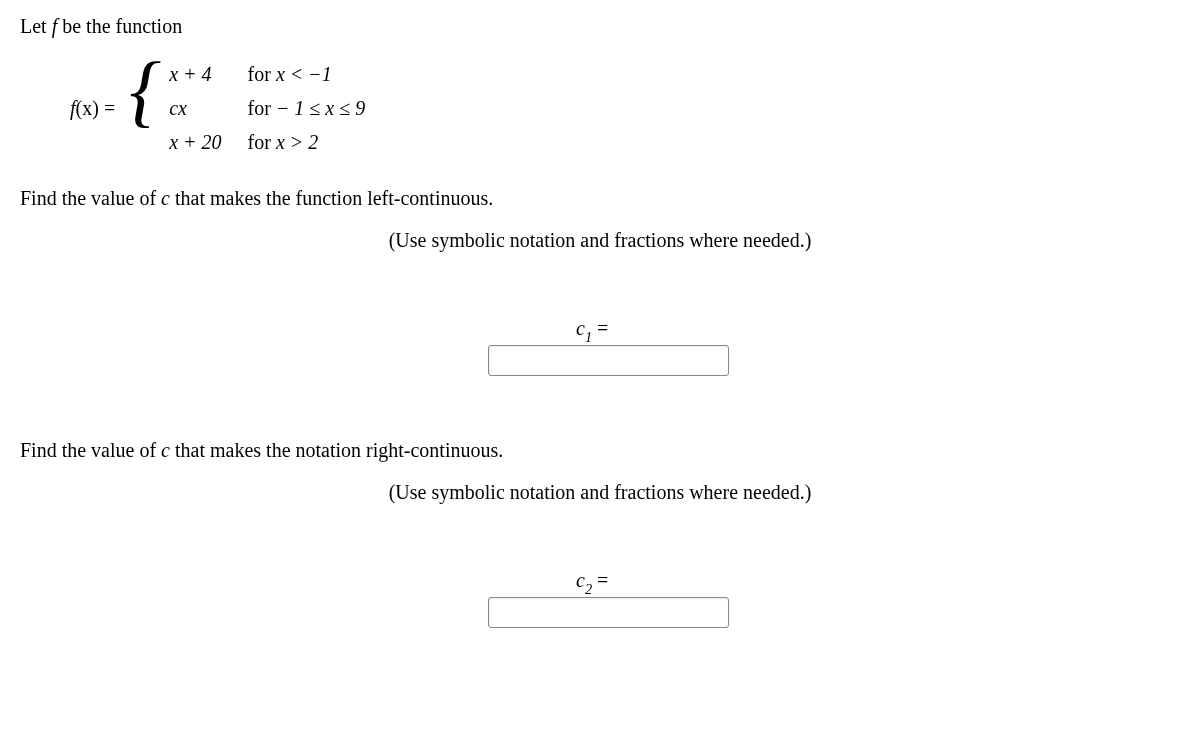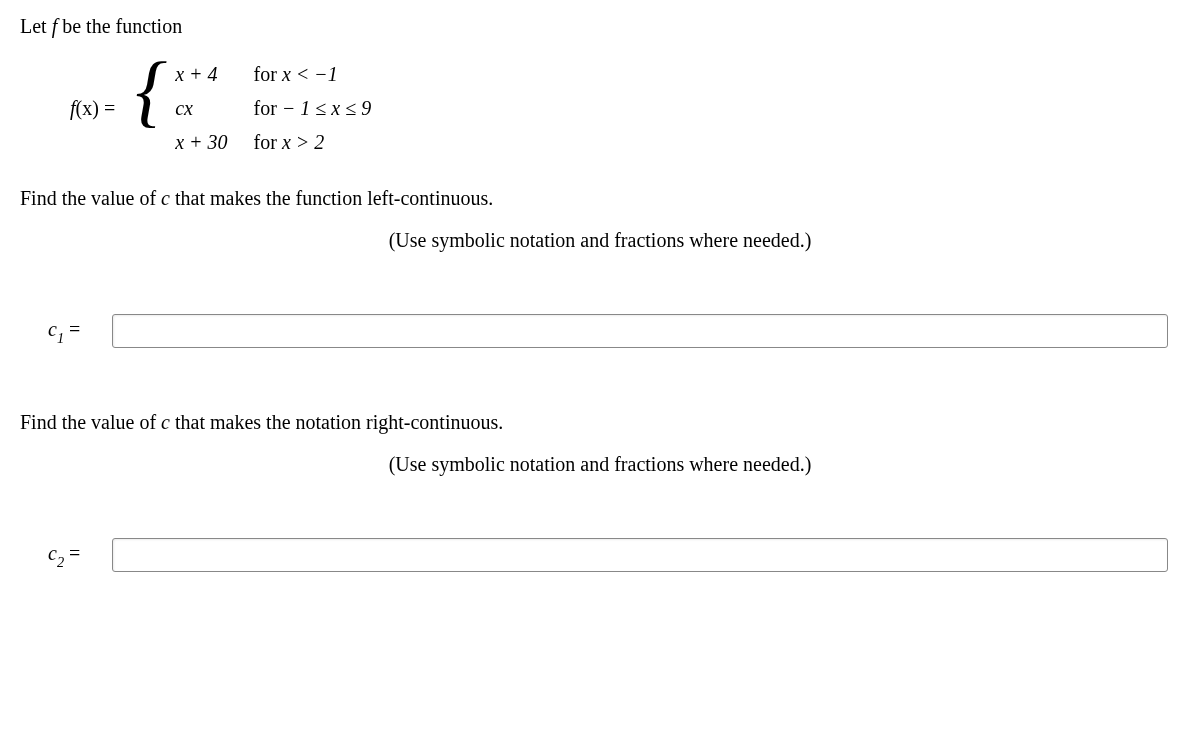--- a/index.html
+++ b/index.html
@@ -17,21 +17,21 @@
     .intro {
       margin-bottom: 1px;
     }
     .equation-block {
       display: flex;
       align-items: center;
       margin: 20px 0 28px 50px;
       font-style: italic;
     }
     .fx-label {
-      margin-right: 20px;
+      margin-right: 14px;
       font-family: Liberation Serif, serif;
     }
     .brace-wrapper {
       display: flex;
       align-items: stretch;
     }
     .brace {
       font-size: 80px;
       line-height: 0.85;
       font-weight: 100;
@@ -58,20 +58,21 @@
       margin: 22px 0 10px 0;
     }
     .hint {
       margin: 14px 0 60px 0;
       text-align: center;
     }
     .answer-row {
       display: flex;
       align-items: center;
       margin: 10px 12px 60px 28px;
+      flex-direction: column;
     }
     .answer-label {
       font-style: italic;
       margin-right: 18px;
       min-width: 46px;
       white-space: nowrap;
     }
     .sub {
       font-size: 0.72em;
       vertical-align: sub;
@@ -103,21 +104,21 @@
   </span>
   <div class="brace-wrapper">
     <span class="brace">{</span>
     <div class="cases">
       <span class="case-expr">x + 4</span>
       <span class="case-cond"><span class="roman">for </span><span>x &lt; −1</span></span>
 
       <span class="case-expr">cx</span>
       <span class="case-cond"><span class="roman">for </span><span>− 1 ≤ x ≤ 9</span></span>
 
-      <span class="case-expr">x + 30</span>
+      <span class="case-expr">x + 20</span>
       <span class="case-cond"><span class="roman">for </span><span>x &gt; 2</span></span>
     </div>
   </div>
 </div>
 
 <div class="prompt">
   <span>Find the value of </span><span style="font-style:italic">c</span><span> that makes the function left-continuous.</span>
 </div>
 <div class="hint">(Use symbolic notation and fractions where needed.)</div>
 

